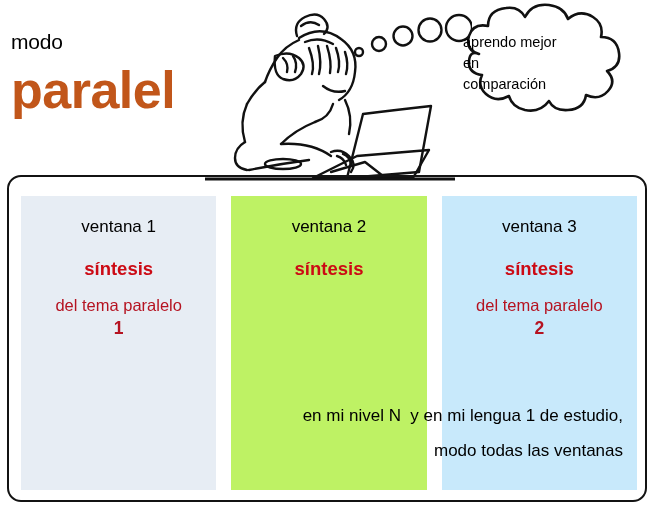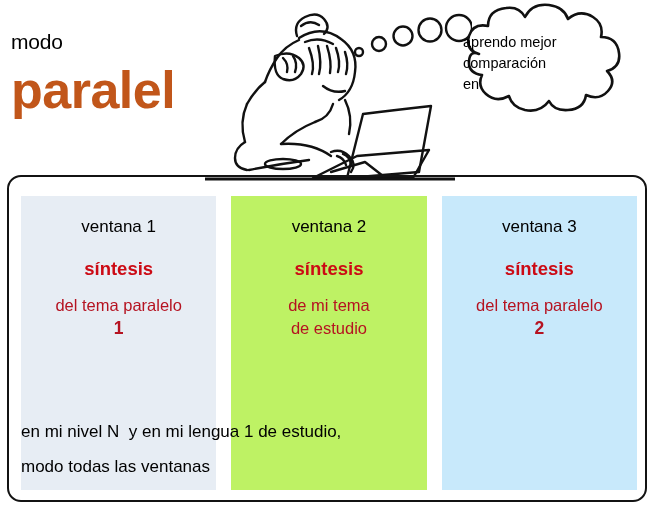--- a/index.html
+++ b/index.html
@@ -111,23 +111,23 @@
     font-size: 16.5px;
     color: #B51321;
     margin-top: 14px;
     line-height: 23px;
   }
   .col-detail .strong { font-weight: bold; font-size: 17.5px; }
 
   
   #caption {
     position: absolute;
-    left: 21px; top: 414px;
+    left: 21px; top: 398px;
     width: 602px;
-    text-align: left;
+    text-align: right;
     font-size: 17px;
     line-height: 35px;
     color: #000000;
   }
   #caption div { white-space: pre; }
 </style>
 </head>
 <body>
 
 <div id="header-area">
@@ -206,45 +206,41 @@
                q10 10 1 20 q-9 10 -22 4
                q-2 14 -18 15 q-14 1 -19 -9
                q-9 12 -24 9 q-13 -3 -16 -14
                q-13 7 -23 -2 q-9 -8 -4 -19
                q-14 -2 -13 -14 q1 -11 10 -7z"></path>
     </svg>
   </div>
 
   <div id="cloud-text">
     <div>aprendo  mejor</div>
+    <div>en</div>
     <div>comparación</div>
-    <div>en</div>
   </div>
 </div>
 
 <div id="panel"></div>
 
 <div id="columns">
 
   <div class="column col-1" style="background: rgb(231, 237, 244);">
     <div class="col-window">ventana 1</div>
     <div class="col-synth">síntesis</div>
     <div class="col-detail">
       <div>del tema paralelo</div>
       <div class="strong">1</div>
     </div>
   </div>
 
   <div class="column col-2" style="background: #bef264;">
     <div class="col-window">ventana 2</div>
     <div class="col-synth">síntesis</div>
-    <div class="col-detail">
-      <div>de mi tema</div>
-      <div>de estudio</div>
-    </div>
   </div>
 
   <div class="column col-3" style="background: rgb(200, 233, 251);">
     <div class="col-window">ventana 3</div>
     <div class="col-synth">síntesis</div>
     <div class="col-detail">
       <div>del tema paralelo</div>
       <div class="strong">2</div>
     </div>
   </div>

